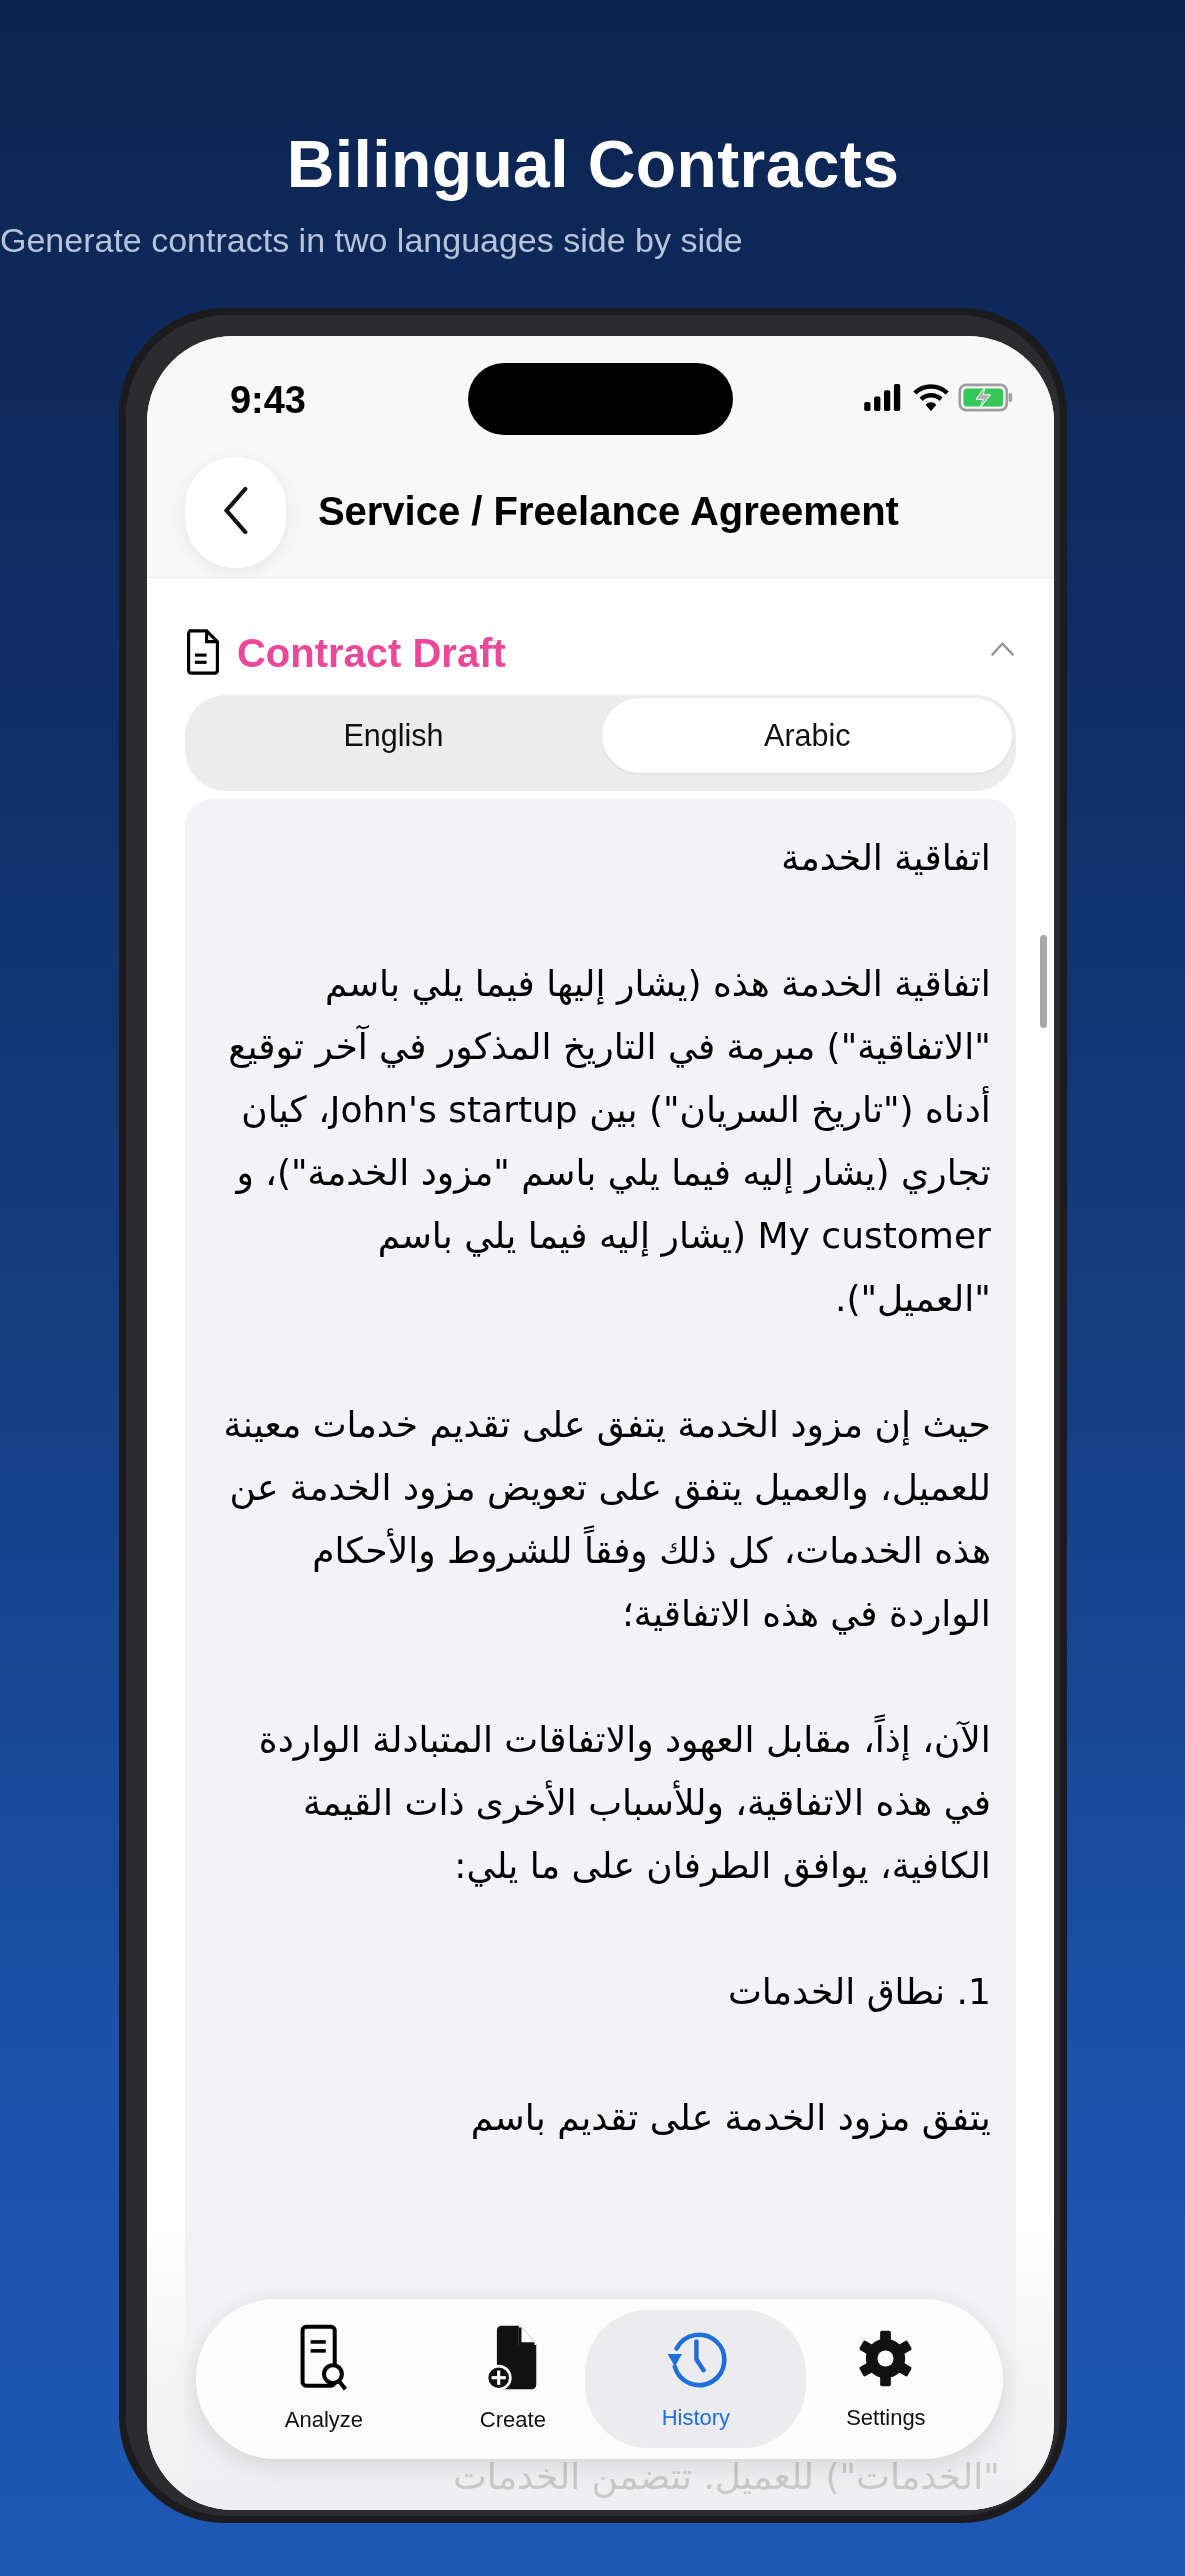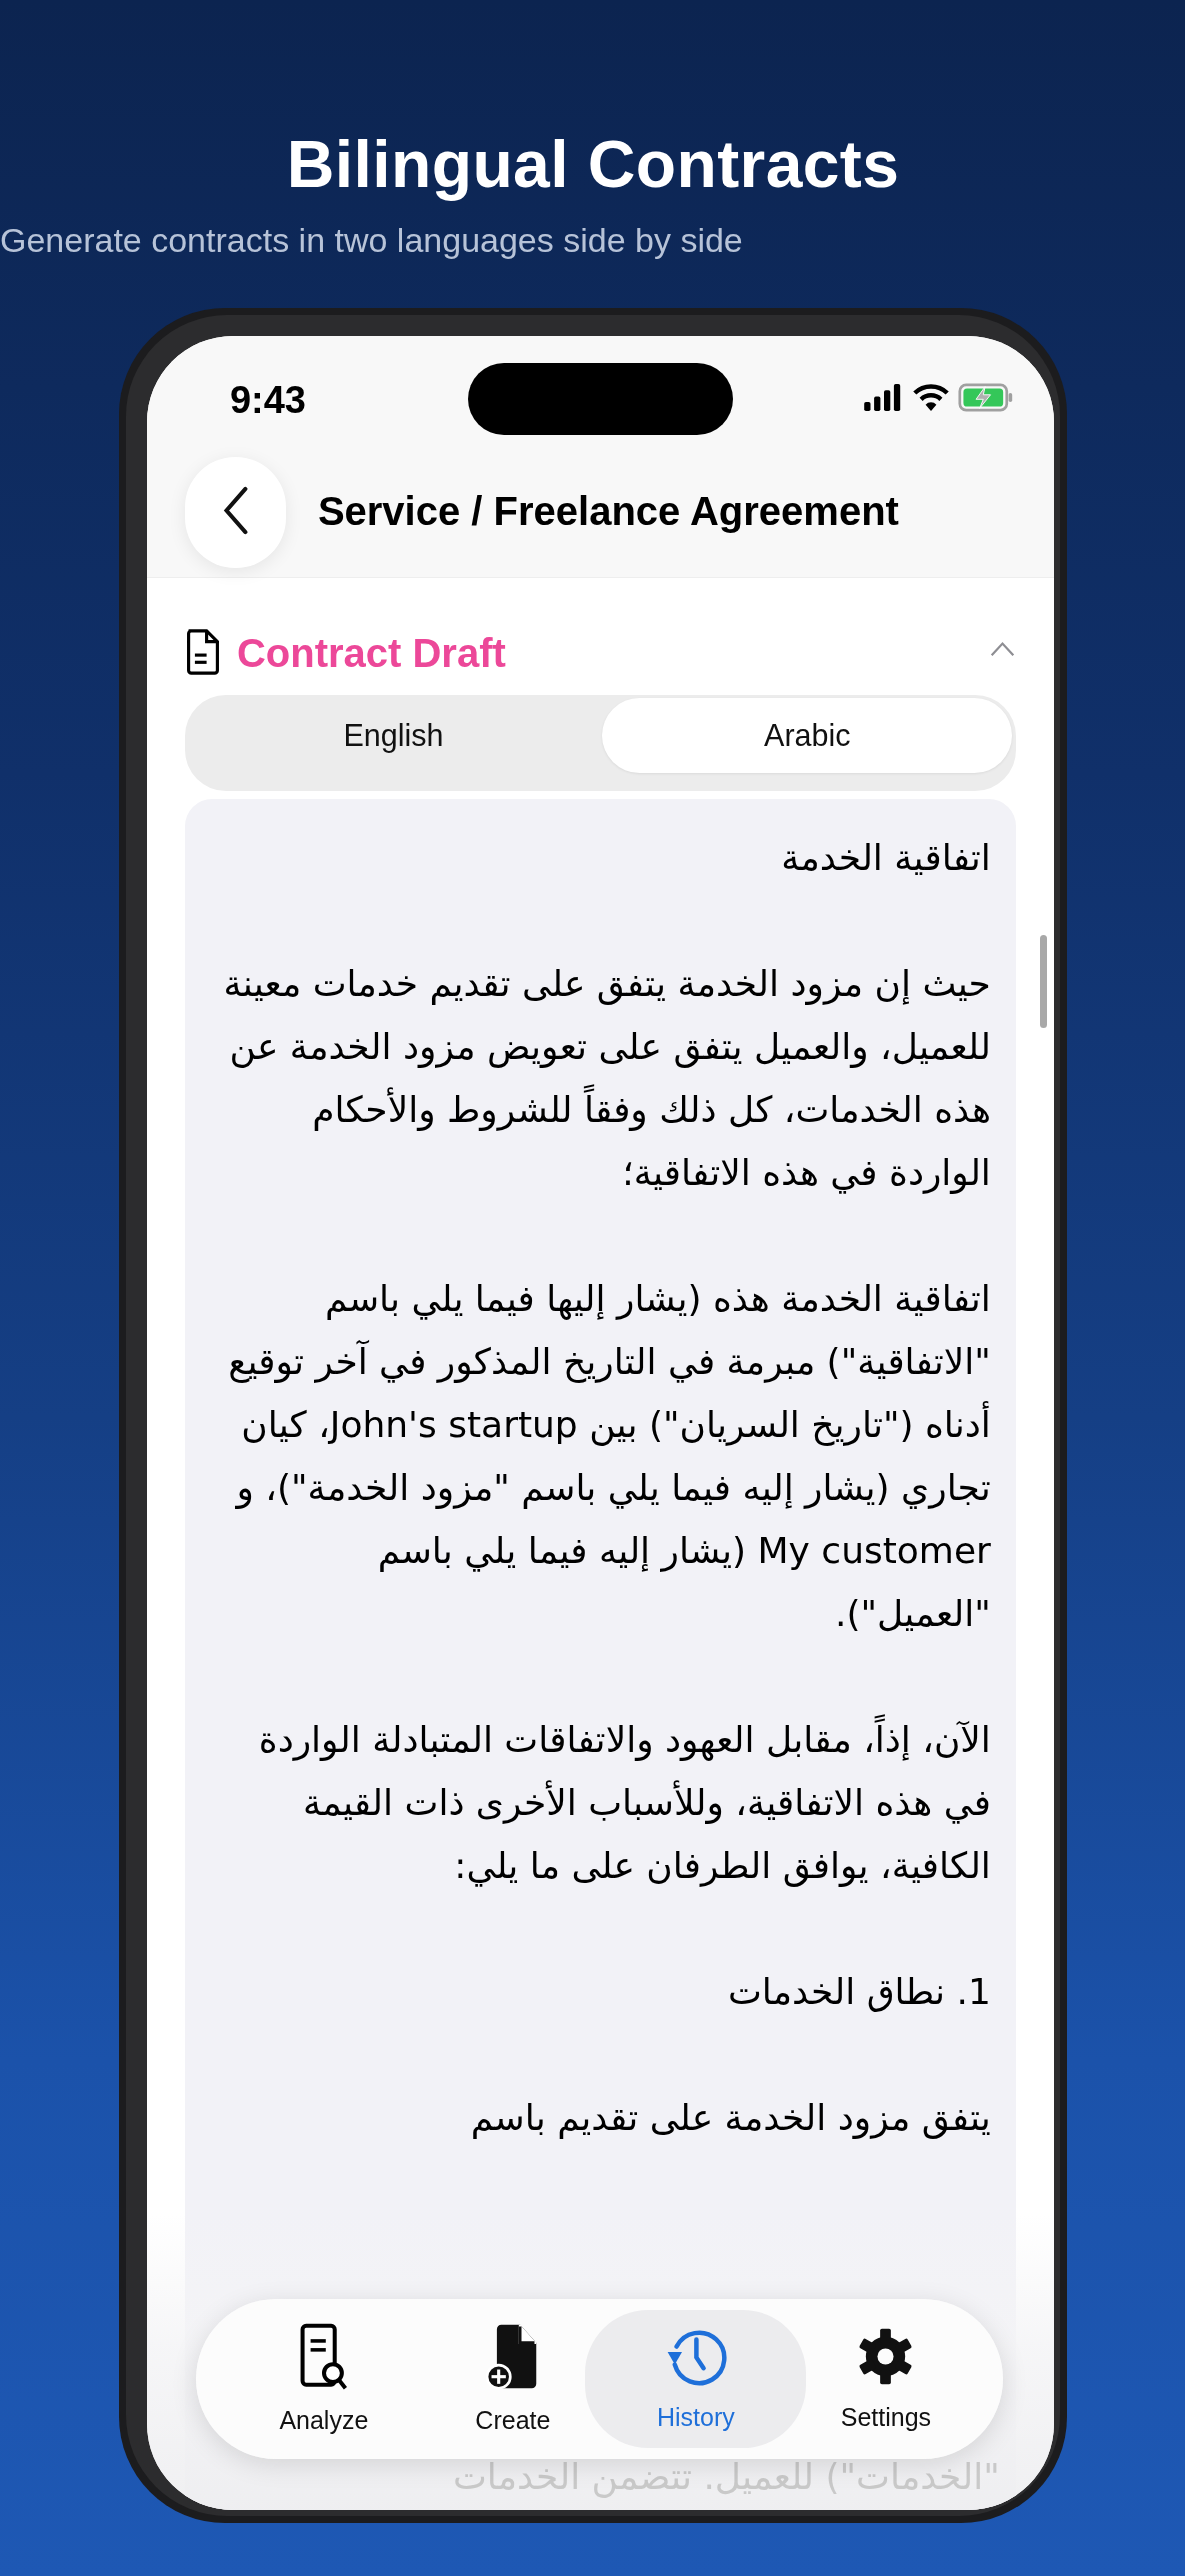--- a/index.html
+++ b/index.html
@@ -84,21 +84,21 @@
   }
   .tabbar {
     position:absolute; left:49px; top:1963px; width:807px; height:160px;
     background:rgba(252,252,252,0.96); border-radius:80px;
     box-shadow:0 5.4px 27px rgba(0,0,0,0.12);
   }
   .tab {
     position:absolute; top:0; width:180px; height:160px;
     display:flex; flex-direction:column; align-items:center; justify-content:center;
   }
-  .tab .lbl { font-size:25px; margin-top:12px; color:#111; }
+  .tab .lbl { font-size:22px; margin-top:12px; color:#111; }
   .tab.active .lbl { color:#1e6fd9; font-weight:500; }
   .tab-active-bg {
     position:absolute; left:389px; top:10.8px; width:221px; height:138px;
     background:#ececee; border-radius:63px;
   }
   .ghost-bottom {
     position:absolute; left:81px; right:54px; top:2120px;
     direction:rtl; text-align:right; font-family:"DejaVu Sans", sans-serif;
     font-size:36px; color:#c9c9c9;
   }
@@ -131,22 +131,22 @@
       </div>
 
       <div class="segmented">
         <div class="seg left">English</div>
         <div class="seg right">Arabic</div>
       </div>
 
       <div class="content-box">
         <div class="ar-text">
           <p>اتفاقية الخدمة</p>
+          <p>اتفاقية الخدمة هذه (يشار إليها فيما يلي باسم "الاتفاقية") مبرمة في التاريخ المذكور في آخر توقيع أدناه ("تاريخ السريان") بين John's startup، كيان تجاري (يشار إليه فيما يلي باسم "مزود الخدمة")، و My customer (يشار إليه فيما يلي باسم "العميل").</p>
           <p>حيث إن مزود الخدمة يتفق على تقديم خدمات معينة للعميل، والعميل يتفق على تعويض مزود الخدمة عن هذه الخدمات، كل ذلك وفقاً للشروط والأحكام الواردة في هذه الاتفاقية؛</p>
-          <p>اتفاقية الخدمة هذه (يشار إليها فيما يلي باسم "الاتفاقية") مبرمة في التاريخ المذكور في آخر توقيع أدناه ("تاريخ السريان") بين John's startup، كيان تجاري (يشار إليه فيما يلي باسم "مزود الخدمة")، و My customer (يشار إليه فيما يلي باسم "العميل").</p>
           <p>الآن، إذاً، مقابل العهود والاتفاقات المتبادلة الواردة في هذه الاتفاقية، وللأسباب الأخرى ذات القيمة الكافية، يوافق الطرفان على ما يلي:</p>
           <p>1. نطاق الخدمات</p>
           <p>يتفق مزود الخدمة على تقديم باسم</p>
         </div>
       </div>
 
       <div class="scrollbar"></div>
 
       <div class="fade-bottom"></div>
       <div class="ghost-bottom">"الخدمات") للعميل. تتضمن الخدمات</div>

